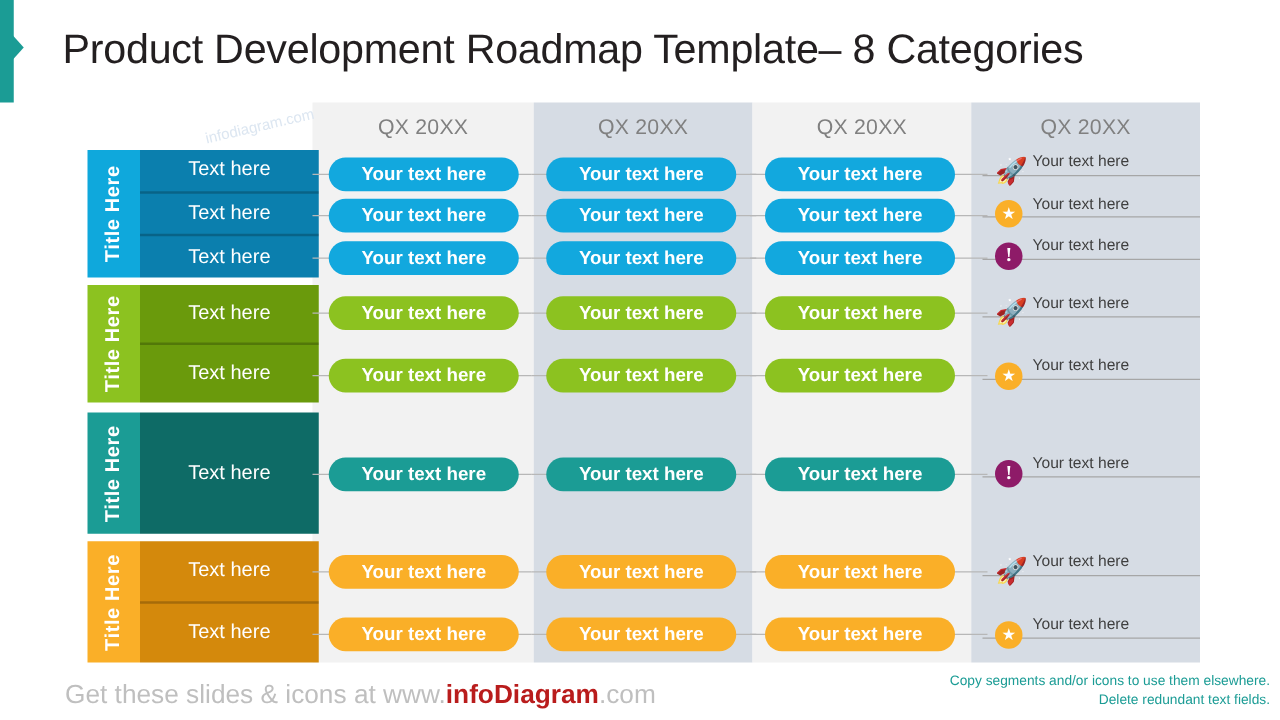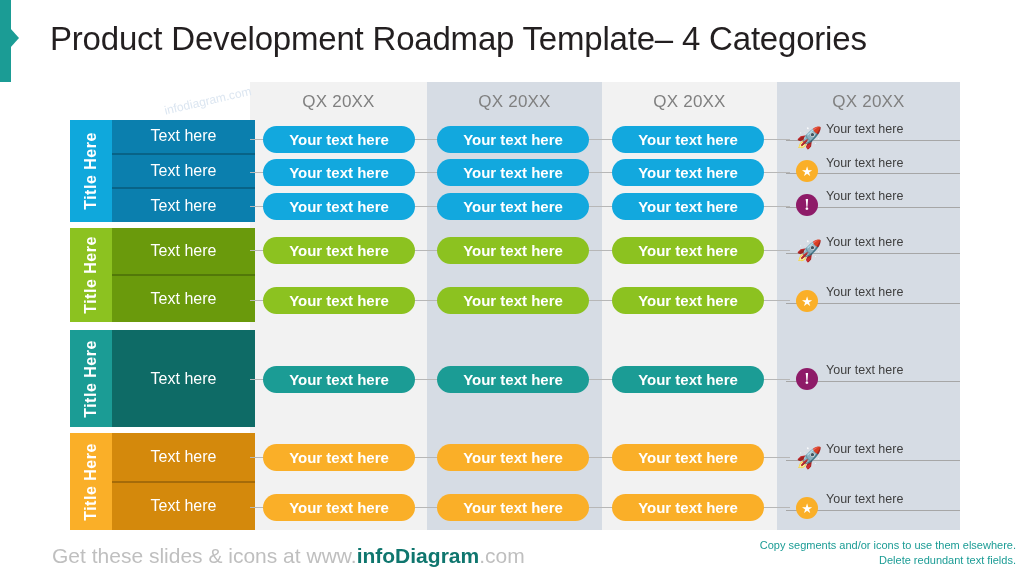--- a/index.html
+++ b/index.html
@@ -92,35 +92,35 @@
   }
   .ico-circle.excl{background:#8E1B68;font-size:16px;font-family:"Liberation Serif",serif;}
   .ico-circle.star{background:#FAAF28;font-size:13px;}
   .rocket{font-size:21px;line-height:22px;}
 
   
   .foot-left{
     position:absolute;left:52px;top:544px;font-size:21px;color:#BFBFBF;
     white-space:nowrap;
   }
-  .foot-left b{color:#0f766e;font-weight:bold;}
+  .foot-left b{color:#b91c1c;font-weight:bold;}
   .foot-right{
     position:absolute;right:8px;top:538px;text-align:right;
     font-size:11px;color:#1B9C95;line-height:15px;white-space:nowrap;
   }
 </style>
 </head>
 <body>
 
 <div id="slide">
 
   <div class="accent-bar"></div>
   <div class="accent-arrow"></div>
 
-  <div class="slide-title">Product Development Roadmap Template– 4 Categories</div>
+  <div class="slide-title">Product Development Roadmap Template– 8 Categories</div>
 
   <div class="qcol c1"></div>
   <div class="qcol c2"></div>
   <div class="qcol c3"></div>
   <div class="qcol c4"></div>
 
   <div class="qhead c1">QX 20XX</div>
   <div class="qhead c2">QX 20XX</div>
   <div class="qhead c3">QX 20XX</div>
   <div class="qhead c4">QX 20XX</div>

